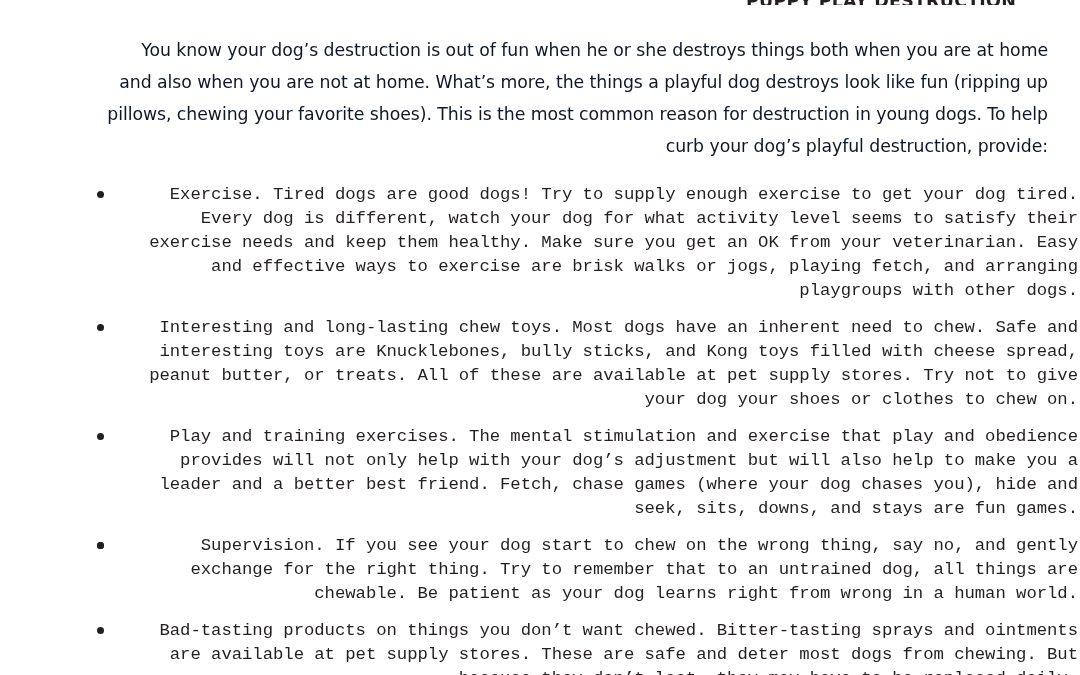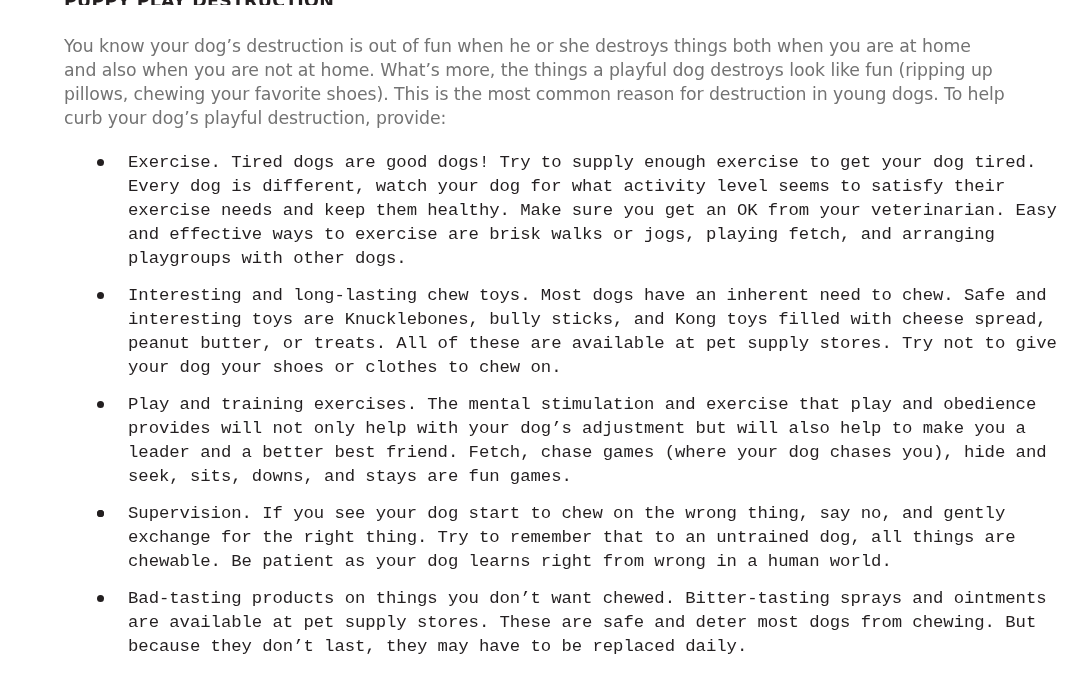--- a/index.html
+++ b/index.html
@@ -15,42 +15,44 @@
     color: #231f20;
   }
   .page {
     position: relative;
     width: 1080px;
     height: 675px;
     background: #ffffff;
     box-sizing: border-box;
     padding: 0 64px 0 64px;
     overflow: hidden;
+    text-align: right;
   }
   .doc-heading {
     position: relative;
     top: -9px;
     font-size: 17.5px;
     font-weight: bold;
     letter-spacing: 0.2px;
     text-decoration: underline;
     text-underline-offset: 3px;
     color: #231f20;
     white-space: nowrap;
     overflow: hidden;
     height: 14px;
     line-height: 20px;
   }
   .intro {
     margin-top: 20px;
     font-size: 17.3px;
-    line-height: 24px;
-    color: #737373;
+    line-height: 32px;
+    color: #0f172a;
     width: 943px;
     letter-spacing: -0.05px;
+    margin-left: 41px;
   }
   ul.bullets {
     list-style: none;
     margin: 0;
     padding: 0;
     margin-top: 21px;
     font-family: Liberation Mono, monospace;
   }
   ul.bullets li {
     position: relative;

